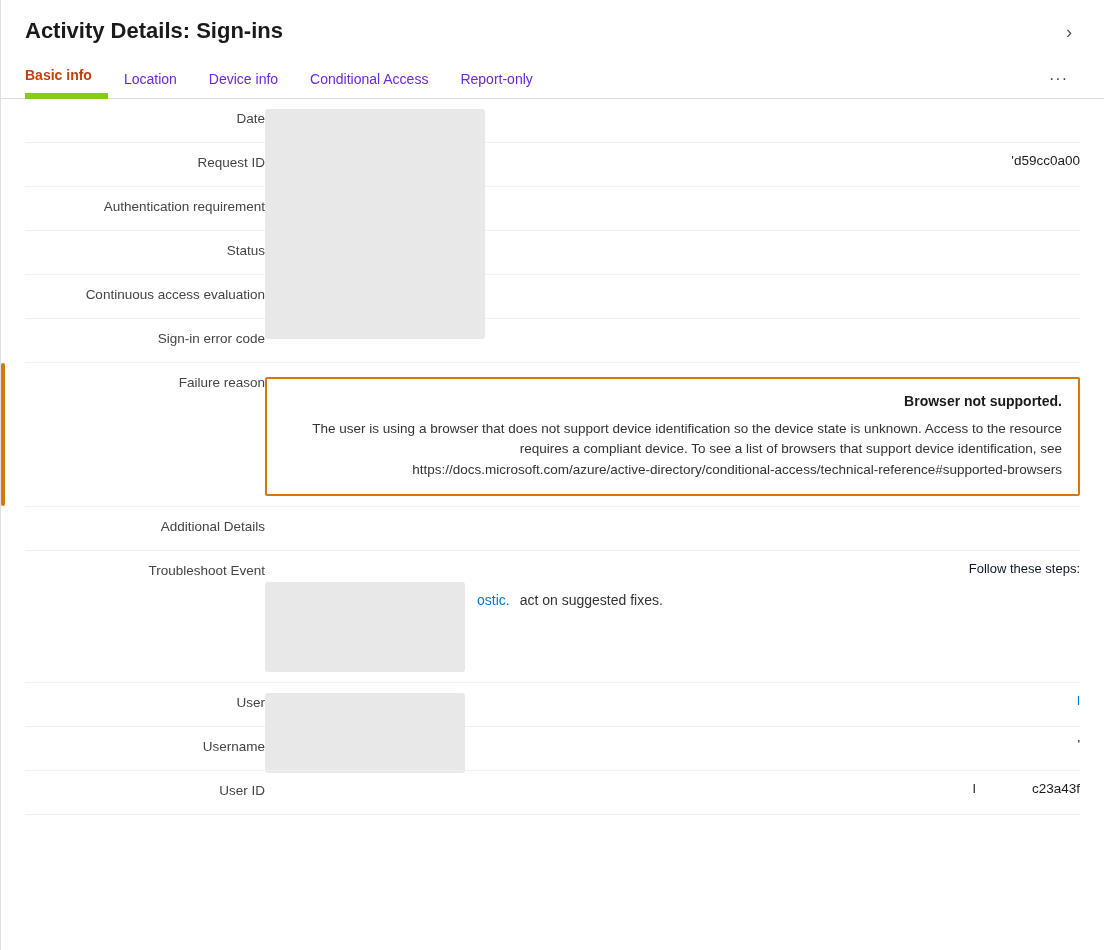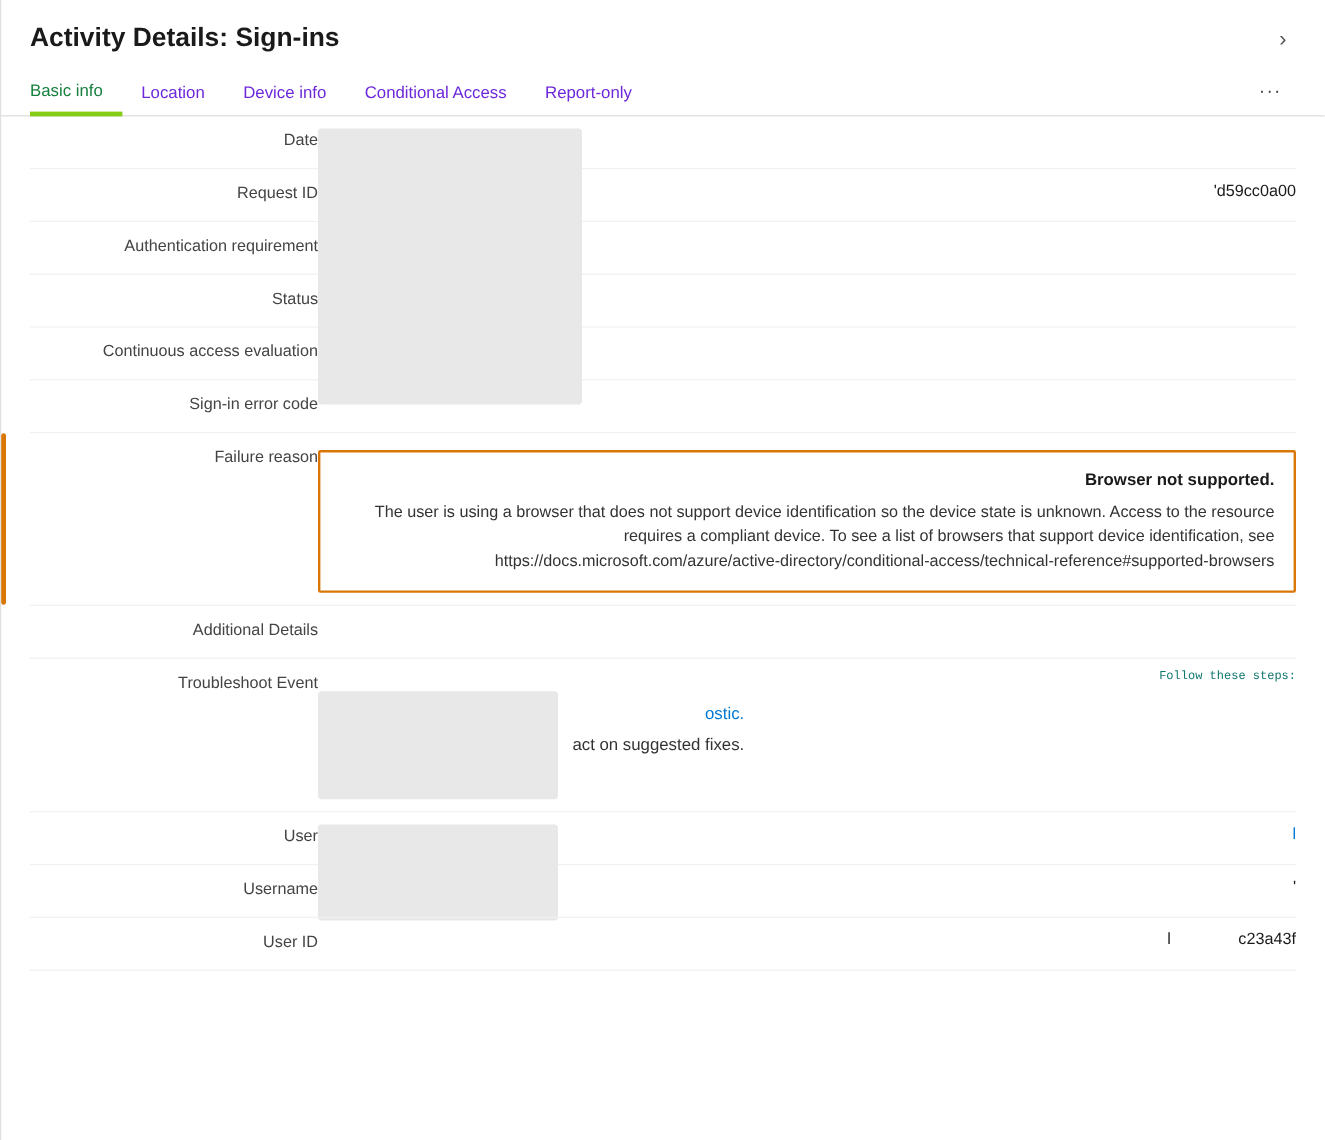--- a/index.html
+++ b/index.html
@@ -58,23 +58,23 @@
       border-bottom: 2px solid transparent;
       white-space: nowrap;
       margin-bottom: -1px;
     }
 
     .tab:first-child {
       padding-left: 0;
     }
 
     .tab.active {
-      color: #15803d;
-      border-bottom: 4px solid #84cc16;
-      font-weight: 400;
+      color: #c2410c;
+      border-bottom: 6px solid #84cc16;
+      font-weight: 700;
     }
 
     .tab-more {
       padding: 10px 12px;
       font-size: 16px;
       color: #444;
       cursor: pointer;
       margin-left: auto;
       letter-spacing: 1px;
     }
@@ -133,24 +133,23 @@
       font-size: 13.5px;
       line-height: 1.5;
     }
 
     .link-text {
       color: #0078d4;
       text-decoration: none;
     }
 
     .follow-text {
-      color: #0f766e;
+      color: #0f172a;
       margin-bottom: 6px;
-      font-size: 10px;
-      font-family: Liberation Mono, monospace;
+      font-size: 13px;
     }
 
     .troubleshoot-block {
       flex: 1;
     }
 
     .troubleshoot-inner {
       display: flex;
       align-items: flex-start;
       gap: 0;
@@ -161,21 +160,21 @@
       border-radius: 3px;
       width: 200px;
       height: 90px;
       display: inline-block;
       margin-right: 12px;
       vertical-align: top;
     }
 
     .troubleshoot-text {
       display: flex;
-      flex-direction: column;
+      flex-direction: row;
       gap: 10px;
       padding-top: 10px;
     }
 
     .accent-bar {
       position: absolute;
       left: -24px;
       top: 0;
       bottom: 0;
       width: 4px;

